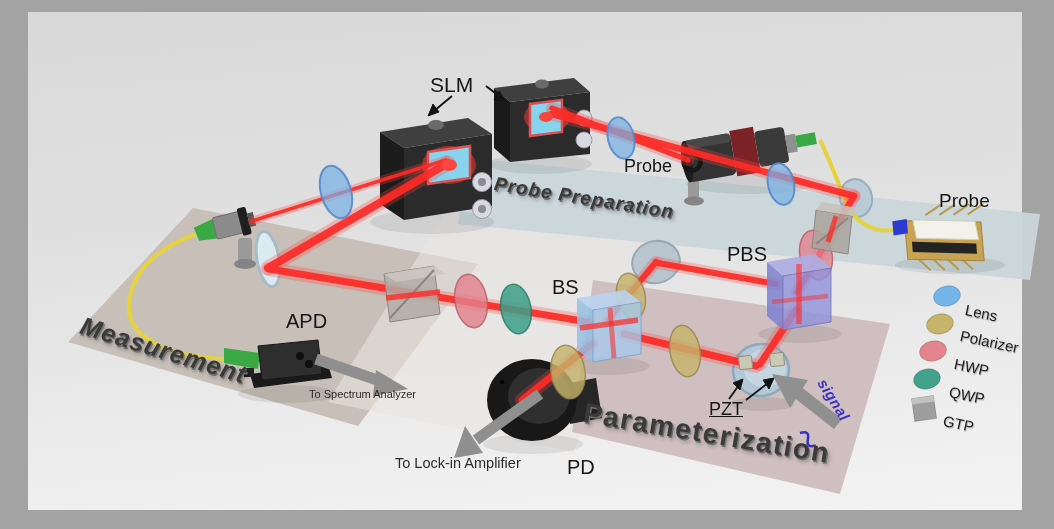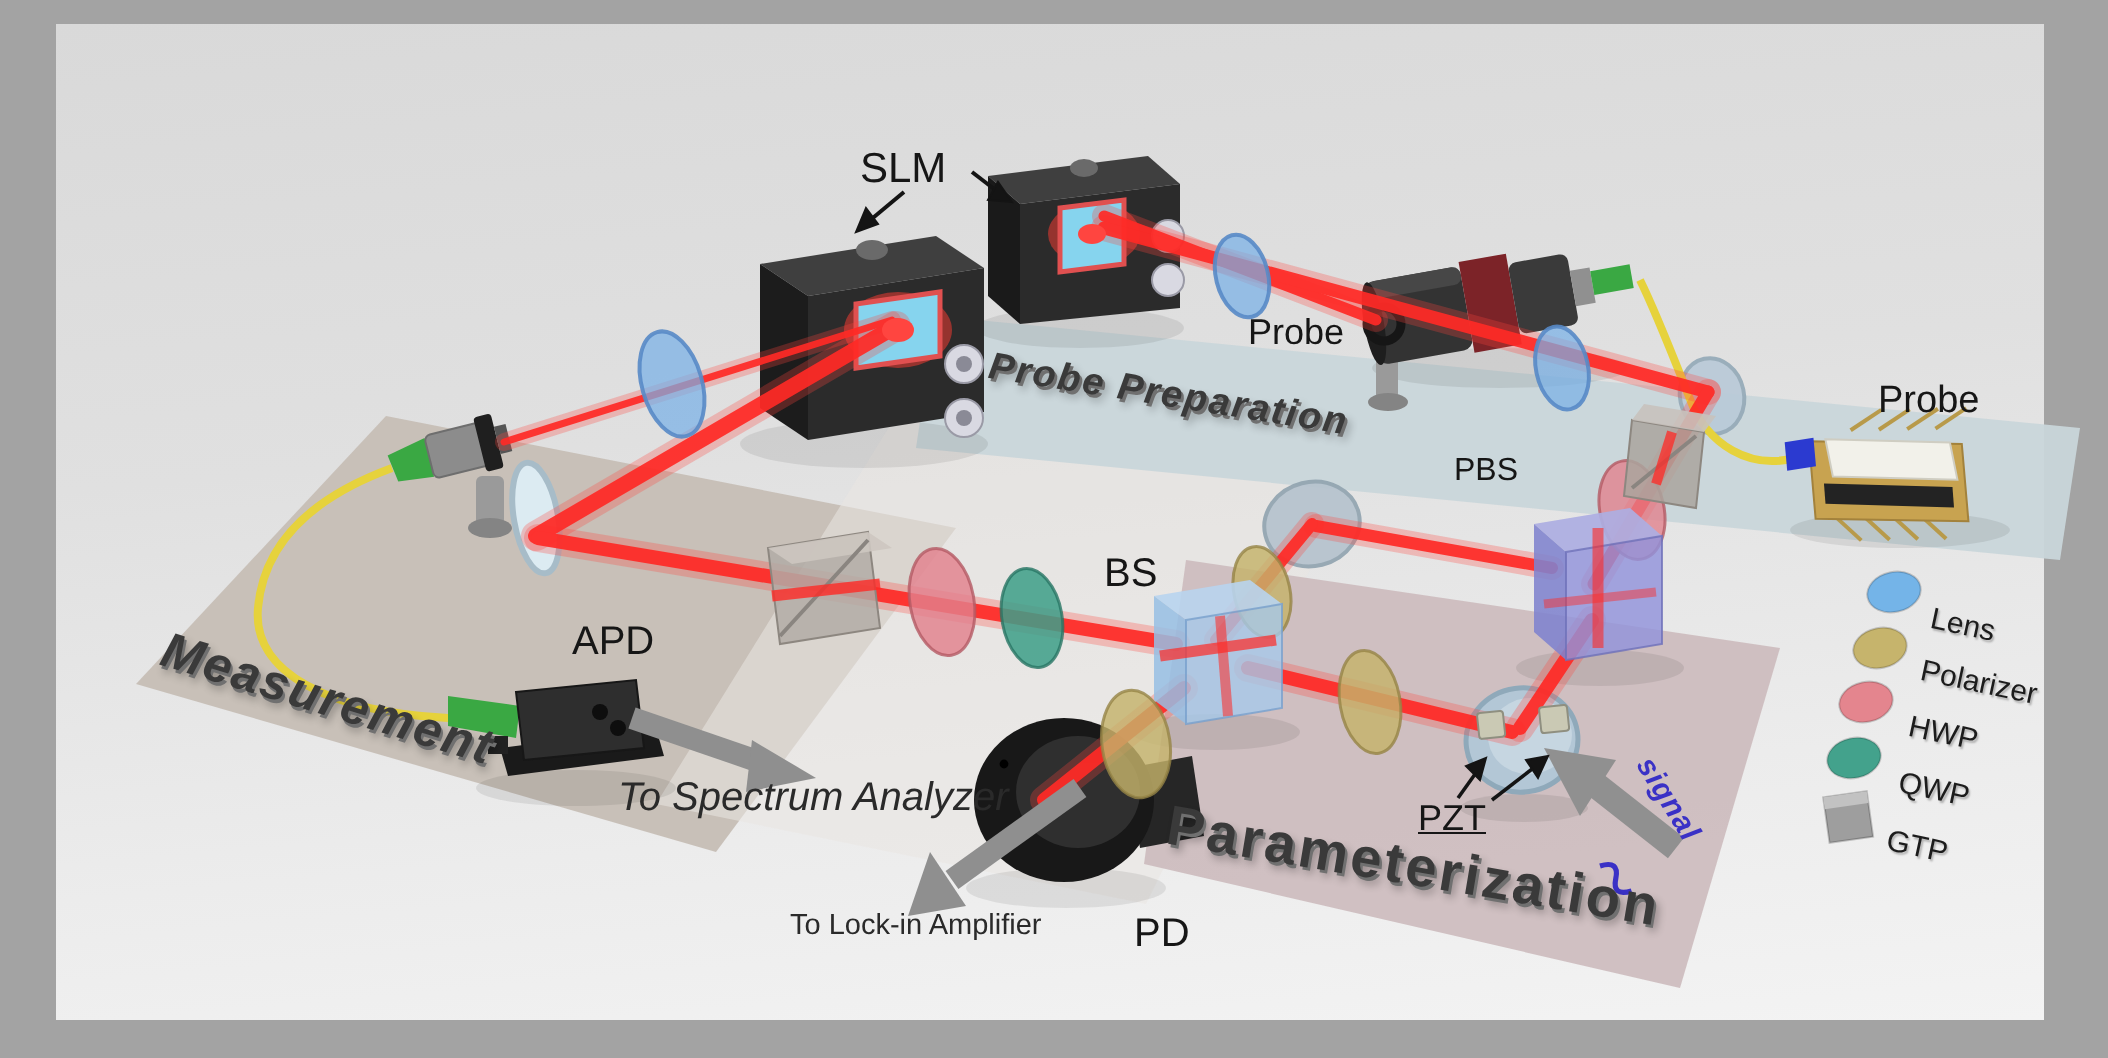--- a/index.html
+++ b/index.html
@@ -260,27 +260,27 @@
       <g transform="rotate(-8 896 396)">
         <rect x="885" y="385" width="22" height="23" stroke="rgba(0,0,0,0.2)" fill="#9e9e9e"></rect>
         <rect x="885" y="385" width="22" height="6" fill="#c2c2c2"></rect>
       </g>
     </g>
   </svg>
 
   <div class="lbl" style="left:402px;top:62px;font-size:21px;">SLM</div>
   <div class="lbl" style="left:596px;top:145px;font-size:18px;">Probe</div>
   <div class="lbl" style="left:911px;top:179px;font-size:19px;">Probe</div>
-  <div class="lbl" style="left:699px;top:216px;font-size:16px;">PBS</div>
+  <div class="lbl" style="left:699px;top:232px;font-size:20px;">PBS</div>
   <div class="lbl" style="left:524px;top:265px;font-size:20px;text-align:right;">BS</div>
   <div class="lbl" style="left:258px;top:299px;font-size:20px;">APD</div>
   <div class="lbl" style="left:539px;top:421px;font-size:20px;margin-top:24px;">PD</div>
   <div class="lbl" style="left:681px;top:388px;font-size:18px;text-decoration:underline;">PZT</div>
 
-  <div class="lbl" style="left:281px;top:377px;font-size:20px;color:#2a2a2a;font-style:italic;">To Spectrum Analyzer</div>
+  <div class="lbl" style="left:281px;top:377px;font-size:11px;color:#2a2a2a;">To Spectrum Analyzer</div>
   <div class="lbl" style="left:367px;top:444px;font-size:14.5px;color:#2a2a2a;">To Lock-in Amplifier</div>
 
   <div class="lbl" style="left:800px;top:364px;font-size:15px;font-style:italic;font-weight:bold;color:#3a31c6;
               transform:rotate(58deg);transform-origin:0 0;letter-spacing:0.5px;">signal</div>
 
   <div class="lbl3d" style="left:468px;top:162px;font-size:19px;font-style:italic;letter-spacing:1px;
               transform:rotate(9deg);transform-origin:0 0;">Probe Preparation</div>
   <div class="lbl3d" style="left:57px;top:301px;font-size:25px;font-style:italic;letter-spacing:1px;
               transform:rotate(17deg);transform-origin:0 0;">Measurement</div>
   <div class="lbl3d" style="left:558px;top:387px;font-size:28px;letter-spacing:1.5px;

